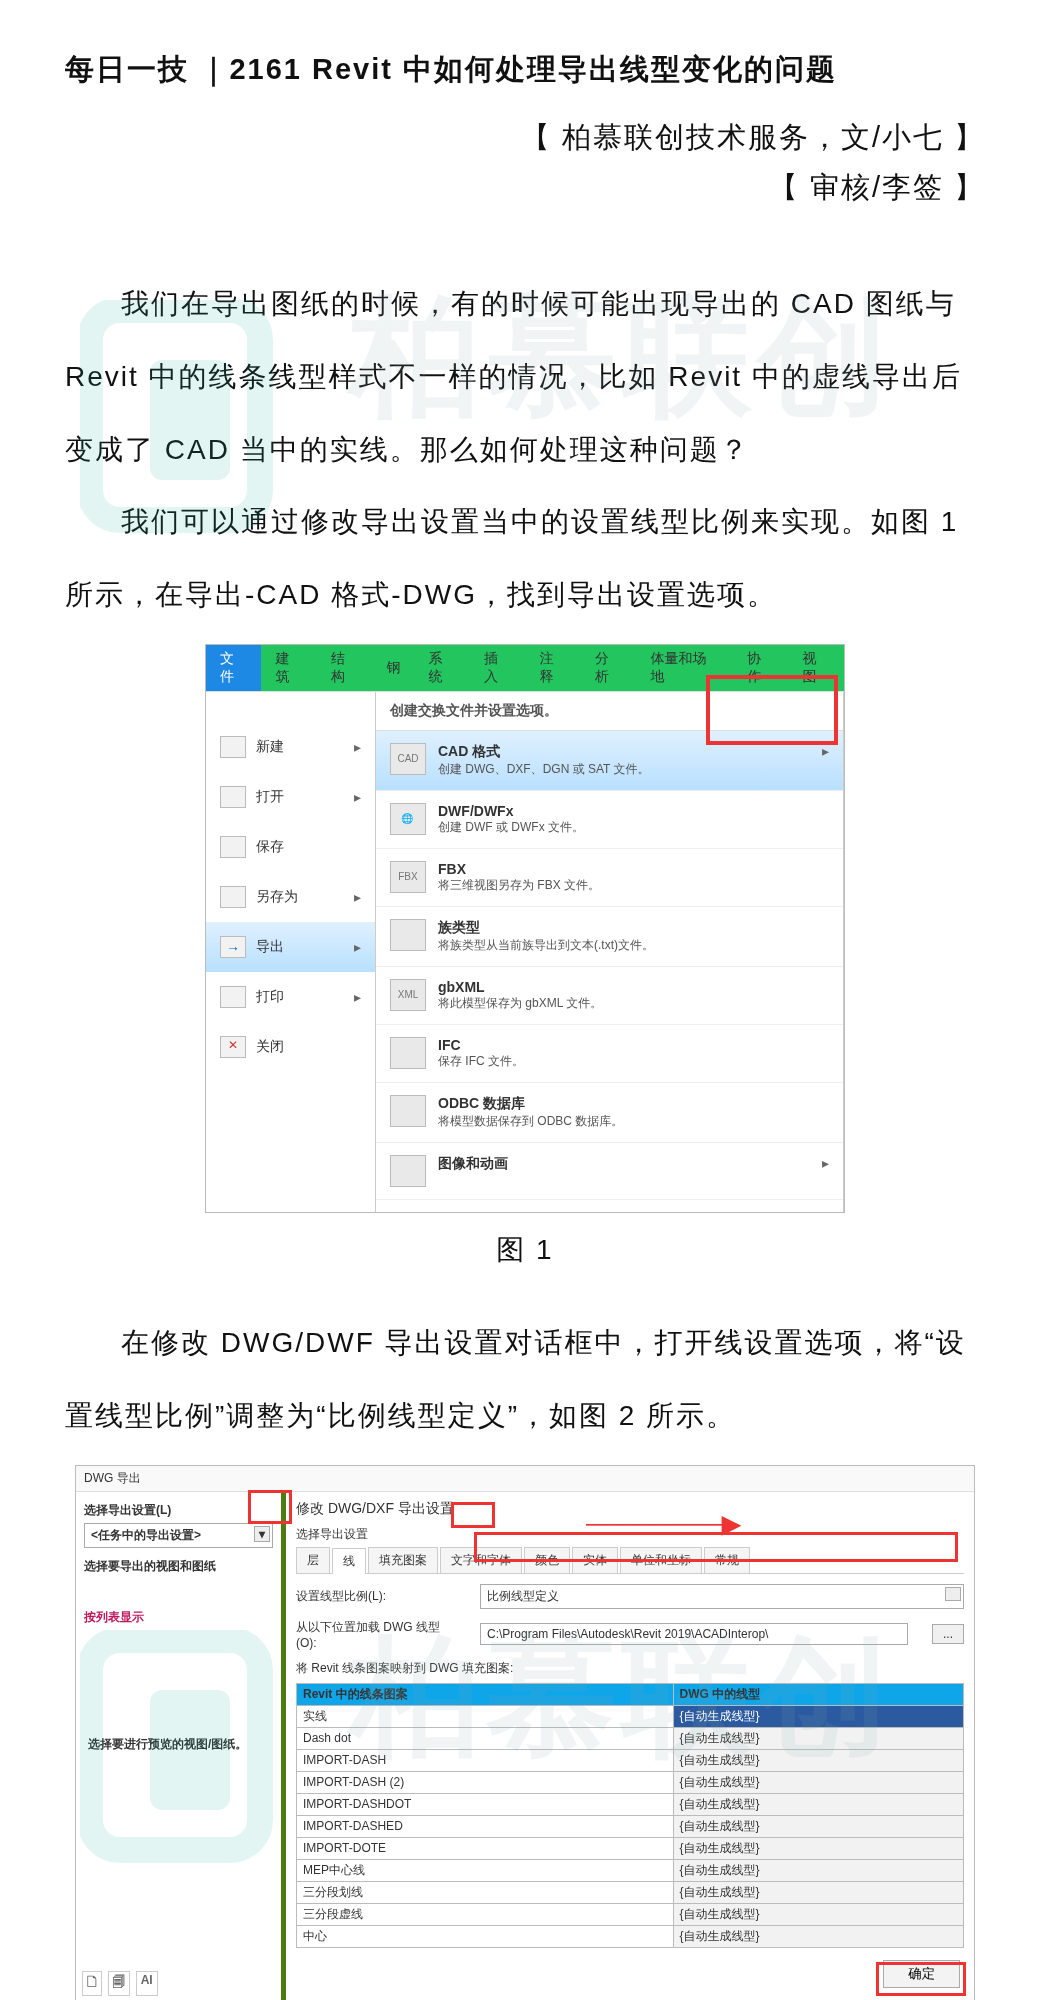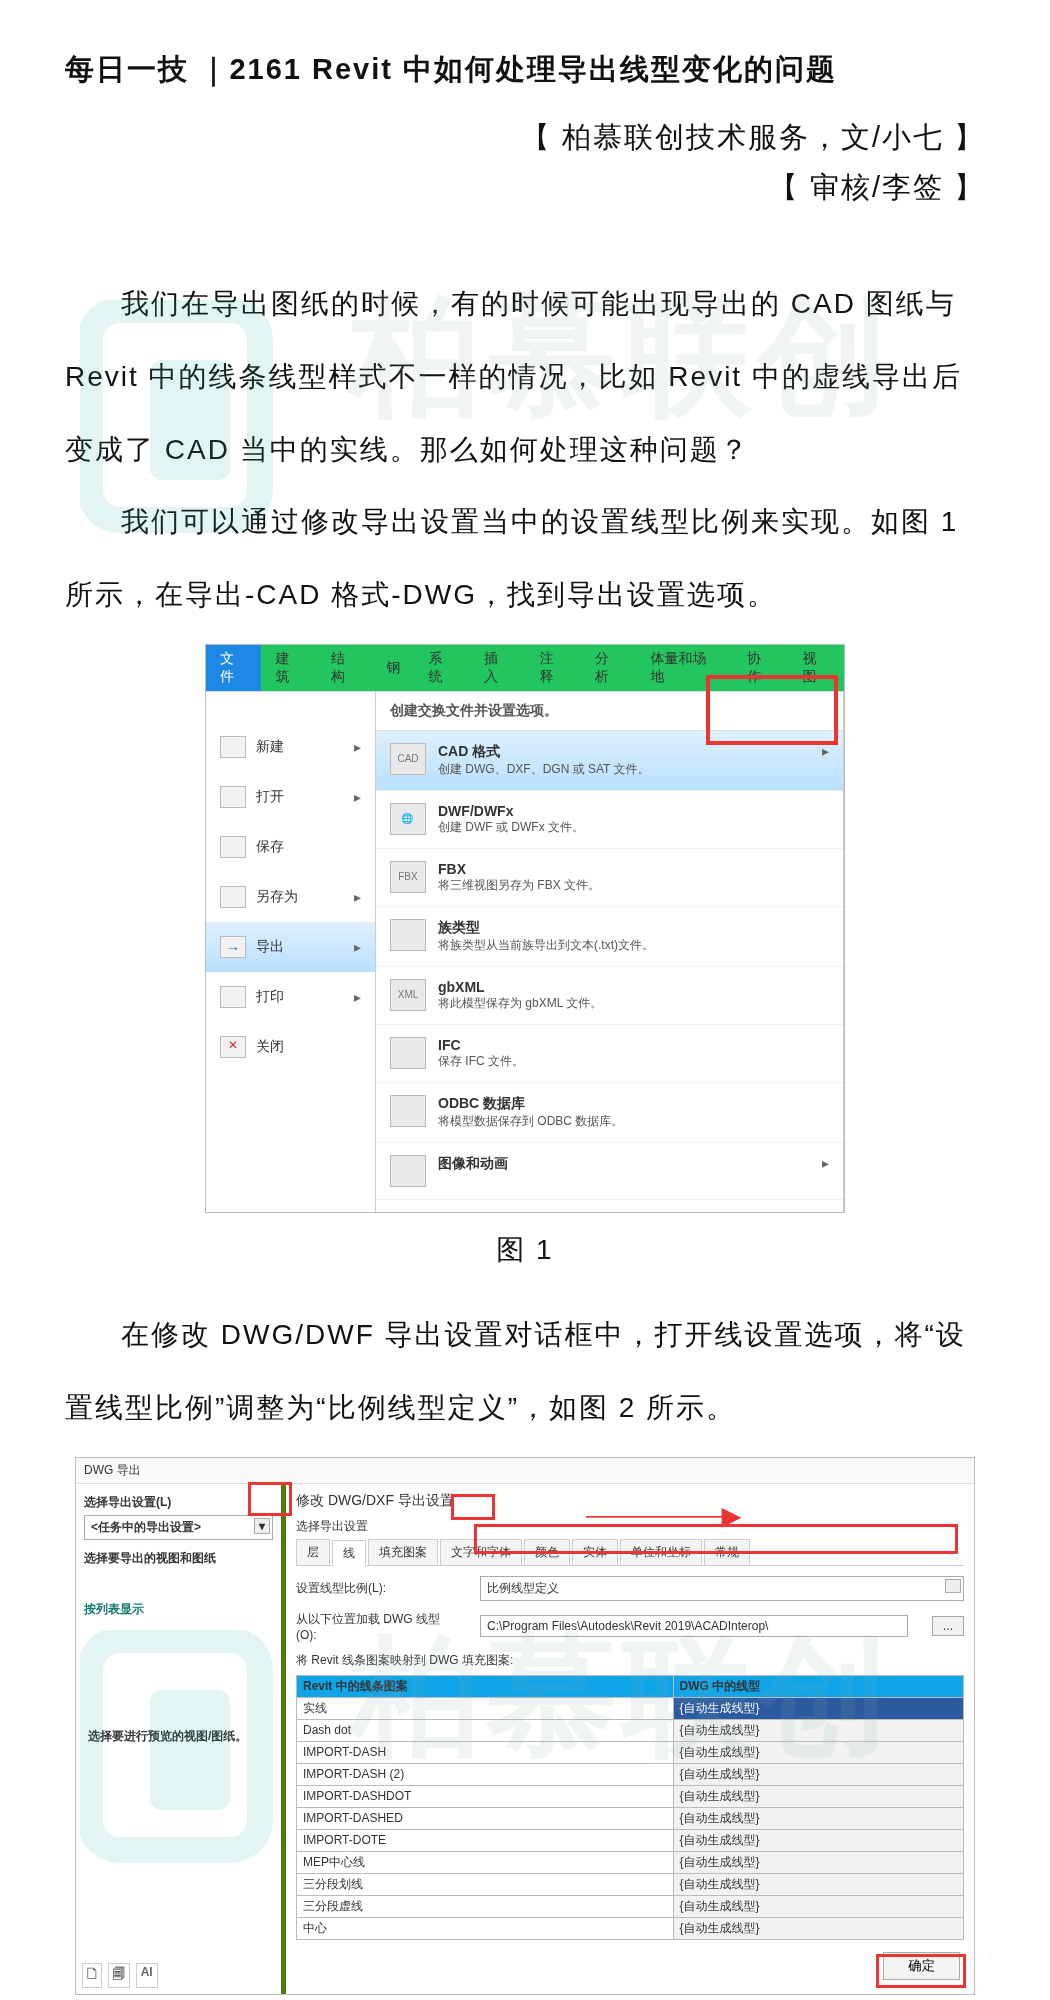--- a/index.html
+++ b/index.html
@@ -2,21 +2,21 @@
 <html><head>
 <meta charset="utf-8">
 <style>
   * { margin: 0; padding: 0; box-sizing: border-box; }
   body { font-family: "Microsoft YaHei", "SimSun", sans-serif; background: #fff; width: 1050px; margin: 0 auto; padding: 50px 65px 40px 65px; color: #111; position: relative; overflow: hidden; }
   .title { font-size: 29px; letter-spacing: 2px; }
   .byline { text-align: right; font-size: 29px; letter-spacing: 2px; margin-top: 28px; }
   .reviewer { text-align: right; font-size: 29px; letter-spacing: 2px; margin-top: 10px; }
   .para { font-size: 28px; line-height: 2.6; letter-spacing: 2px; text-indent: 2em; margin-top: 60px; }
   .para2 { margin-top: 0; }
-  .fig-caption { text-align: center; font-size: 28px; margin: 18px 0 30px; letter-spacing: 2px; }
+  .fig-caption { text-align: center; font-size: 28px; margin: 18px 0 38px; letter-spacing: 2px; }
   .watermark { position: absolute; pointer-events: none; opacity: 0.12; z-index: 5; }
   .watermark svg { display:block; }
   .wm1 { top: 300px; left: 80px; }
   .wm2 { top: 270px; left: 350px; font-size: 130px; color: #8aa; letter-spacing: 6px; font-weight: 700; }
   .wm3 { top: 1630px; left: 80px; }
   .wm4 { top: 1610px; left: 350px; font-size: 130px; color: #8aa; letter-spacing: 6px; font-weight: 700; }
 
   
   .fig1 { width: 640px; margin: 12px auto 0; border: 1px solid #bbb; font-size: 14px; color: #333; background: #f5f5f5; position: relative; }
   .ribbon { display: flex; align-items: center; background: #22c55e; border-bottom: 1px solid #ddd; }
@@ -218,21 +218,21 @@
 <p class="para para2" style="text-indent:2em;">在修改 DWG/DWF 导出设置对话框中，打开线设置选项，将“设置线型比例”调整为“比例线型定义”，如图 2 所示。</p>
 
 <div class="fig2">
   <div style="padding:4px 8px; font-size:12px; background:#f9f9f9; border-bottom:1px solid #ddd;">DWG 导出</div>
   <div class="fig2-body">
     <div class="f2-left">
       <div class="lbl">选择导出设置(L)</div>
       <div class="combo"><span>&lt;任务中的导出设置&gt;</span><span class="dd">▾</span></div>
       <div class="lbl">选择要导出的视图和图纸</div>
       <div style="height:30px;"></div>
-      <div class="lbl" style="color:#0f766e">按列表显示</div>
+      <div class="lbl" style="color:#be185d">按列表显示</div>
       <div class="leftnote">选择要进行预览的视图/图纸。</div>
       <div class="lefticons">
           <span>🗋</span>
           <span>🗐</span>
           <span>AI</span>
         </div>
     </div>
     <div class="f2-right">
       <div class="dlg-title">修改 DWG/DXF 导出设置</div>
       <div style="font-size:12px; margin-bottom:4px;">选择导出设置</div>

